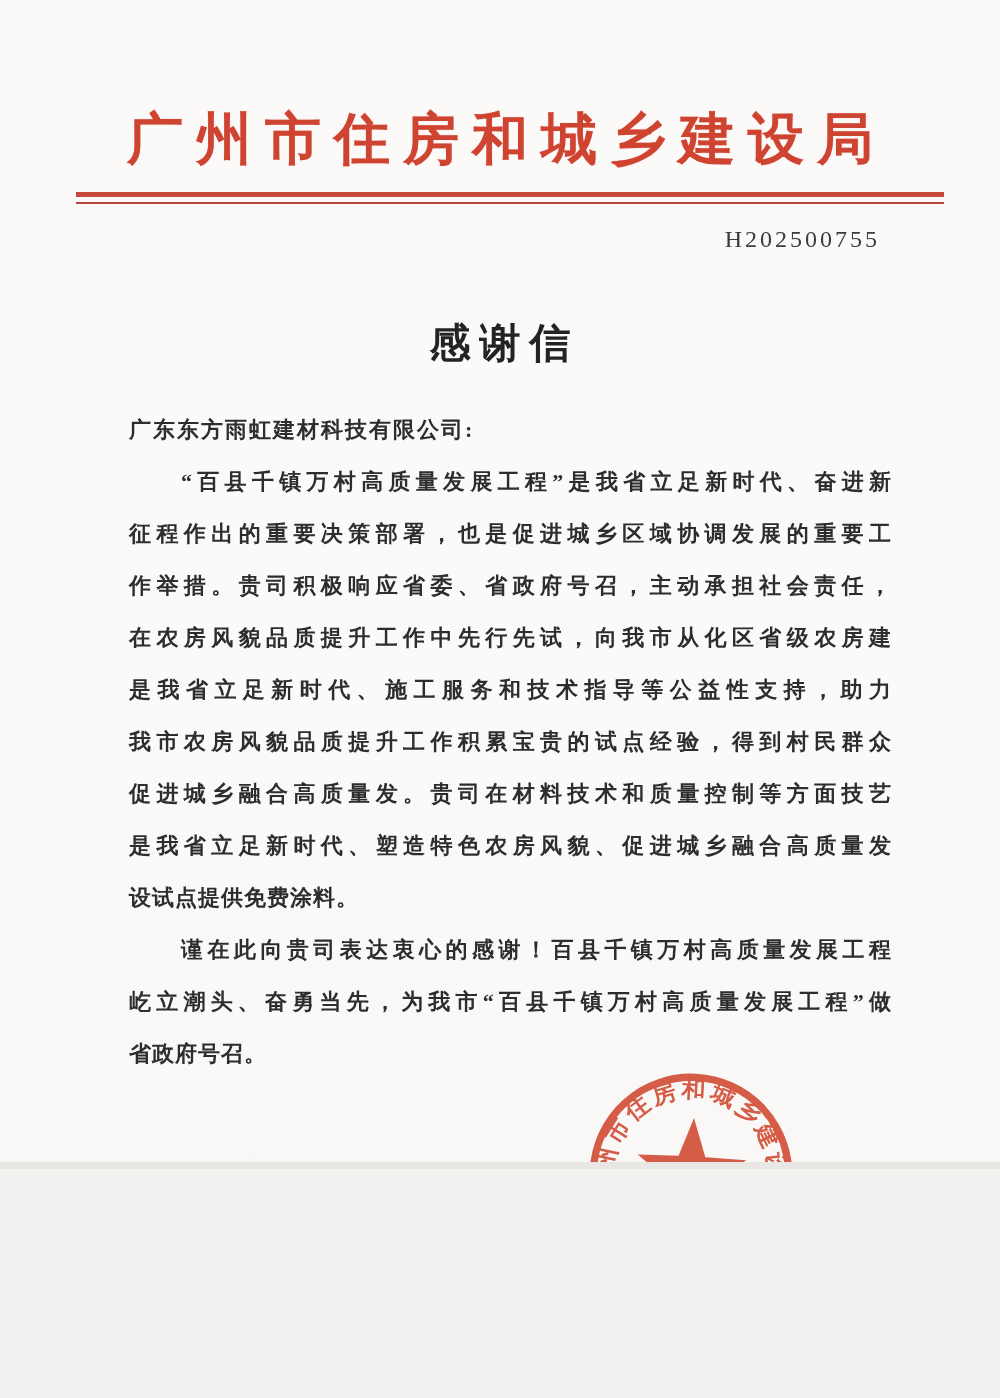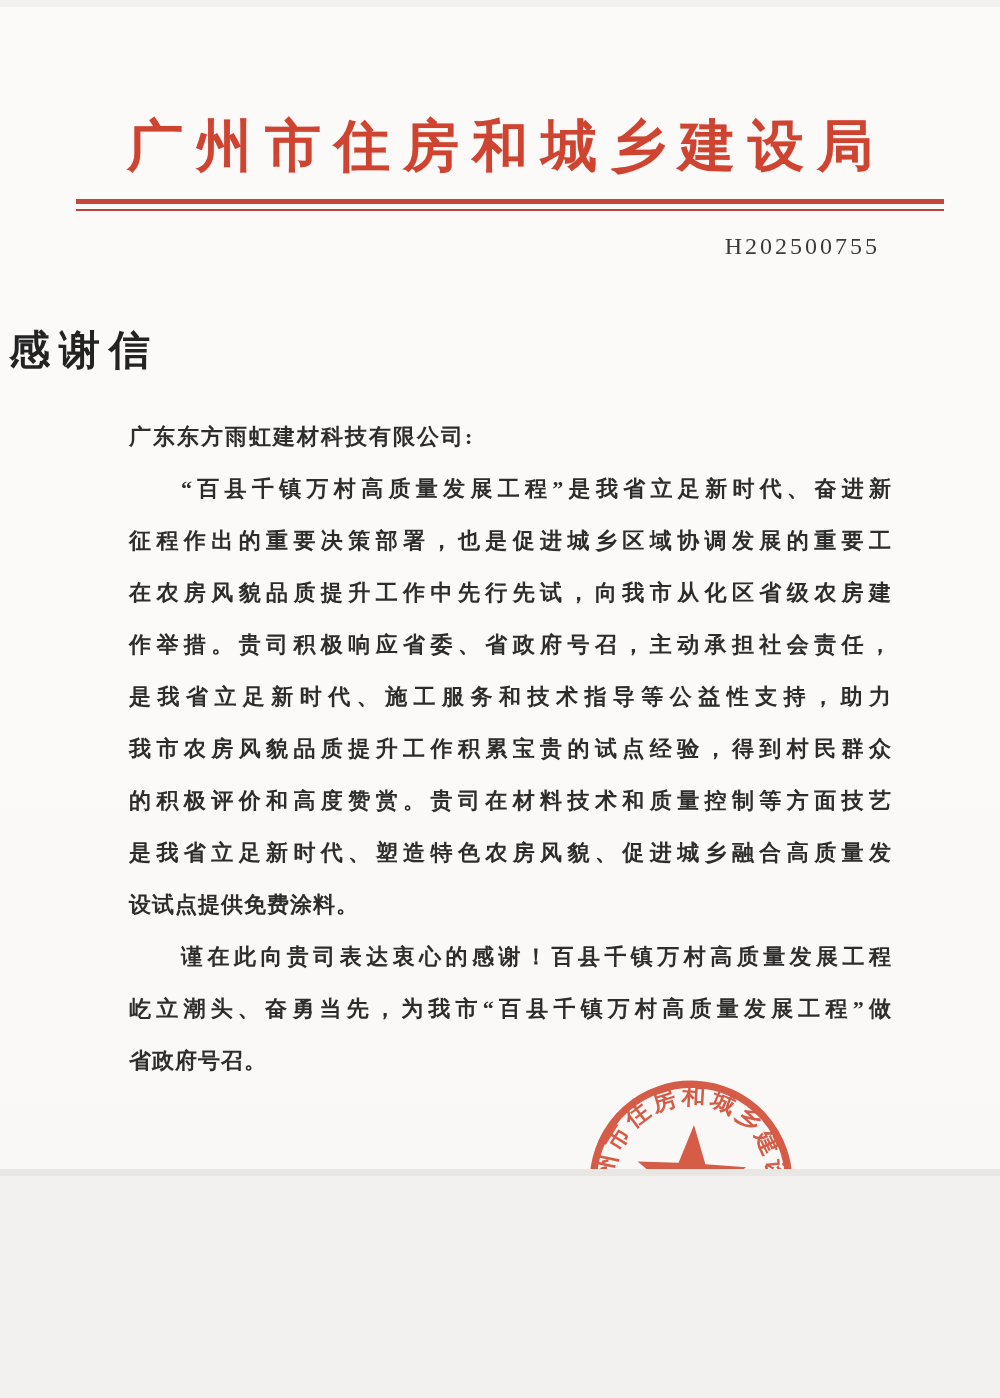--- a/index.html
+++ b/index.html
@@ -1,20 +1,20 @@
 <!DOCTYPE html>
 <html><head>
 <meta charset="utf-8">
 <style>
   html, body { margin: 0; padding: 0; background: #f2f1ef; }
   .page {
     position: relative;
     width: 1000px;
     height: 1169px;
-    margin: 7px auto;
+    margin: 0 auto;
     background: linear-gradient(180deg, #fbfaf9 0%, #fbfaf8 60%, #faf8f6 100%);
     font-family: "Liberation Serif", "DejaVu Serif", serif;
     overflow: hidden;
   }
   .scan-edge {
     position: absolute; left: 0; bottom: 0; width: 100%; height: 7px;
     background: #e9e7e4;
   }
 
   
@@ -43,20 +43,21 @@
     font-size: 24px;
     letter-spacing: 3px;
     color: #3b3b3b;
   }
 
   
   .letter-title {
     position: absolute;
     top: 316px; left: 0; width: 100%;
     box-sizing: border-box;
+    text-align: center;
     font-size: 41px;
     font-weight: bold;
     color: #232323;
     letter-spacing: 9px;
     padding-left: 9px;
   }
   .letter-body {
     position: absolute;
     top: 404px; left: 129px; width: 762px;
     font-size: 22px;
@@ -118,25 +119,25 @@
   <div class="rule rule-top-thin"></div>
   <div class="ref-number">H202500755</div>
 
   <div class="letter-title">感谢信</div>
 
   <div class="letter-body">
     <div class="addressee">广东东方雨虹建材科技有限公司:</div>
 
   <div class="body-line first">“百县千镇万村高质量发展工程”是我省立足新时代、奋进新</div>
       <div class="body-line">征程作出的重要决策部署，也是促进城乡区域协调发展的重要工</div>
+      <div class="body-line">作举措。贵司积极响应省委、省政府号召，主动承担社会责任，</div>
       <div class="body-line">在农房风貌品质提升工作中先行先试，向我市从化区省级农房建</div>
-      <div class="body-line">作举措。贵司积极响应省委、省政府号召，主动承担社会责任，</div>
       <div class="body-line">是我省立足新时代、施工服务和技术指导等公益性支持，助力</div>
       <div class="body-line">我市农房风貌品质提升工作积累宝贵的试点经验，得到村民群众</div>
-      <div class="body-line">的积极评价和高度赞赏。贵司在材料技术和质量控制等方面技艺</div>
+      <div class="body-line">促进城乡融合高质量发。贵司在材料技术和质量控制等方面技艺</div>
       <div class="body-line">是我省立足新时代、塑造特色农房风貌、促进城乡融合高质量发</div>
       <div class="body-line last">设试点提供免费涂料。</div>
       <div class="body-line first">谨在此向贵司表达衷心的感谢！百县千镇万村高质量发展工程</div>
       <div class="body-line">屹立潮头、奋勇当先，为我市“百县千镇万村高质量发展工程”做</div>
       <div class="body-line last">省政府号召。</div>
     </div>
 
   <div class="signature">广州市住房和城乡建设局</div>
   <div class="letter-date">2025 年 1 月 26 日</div>
 

